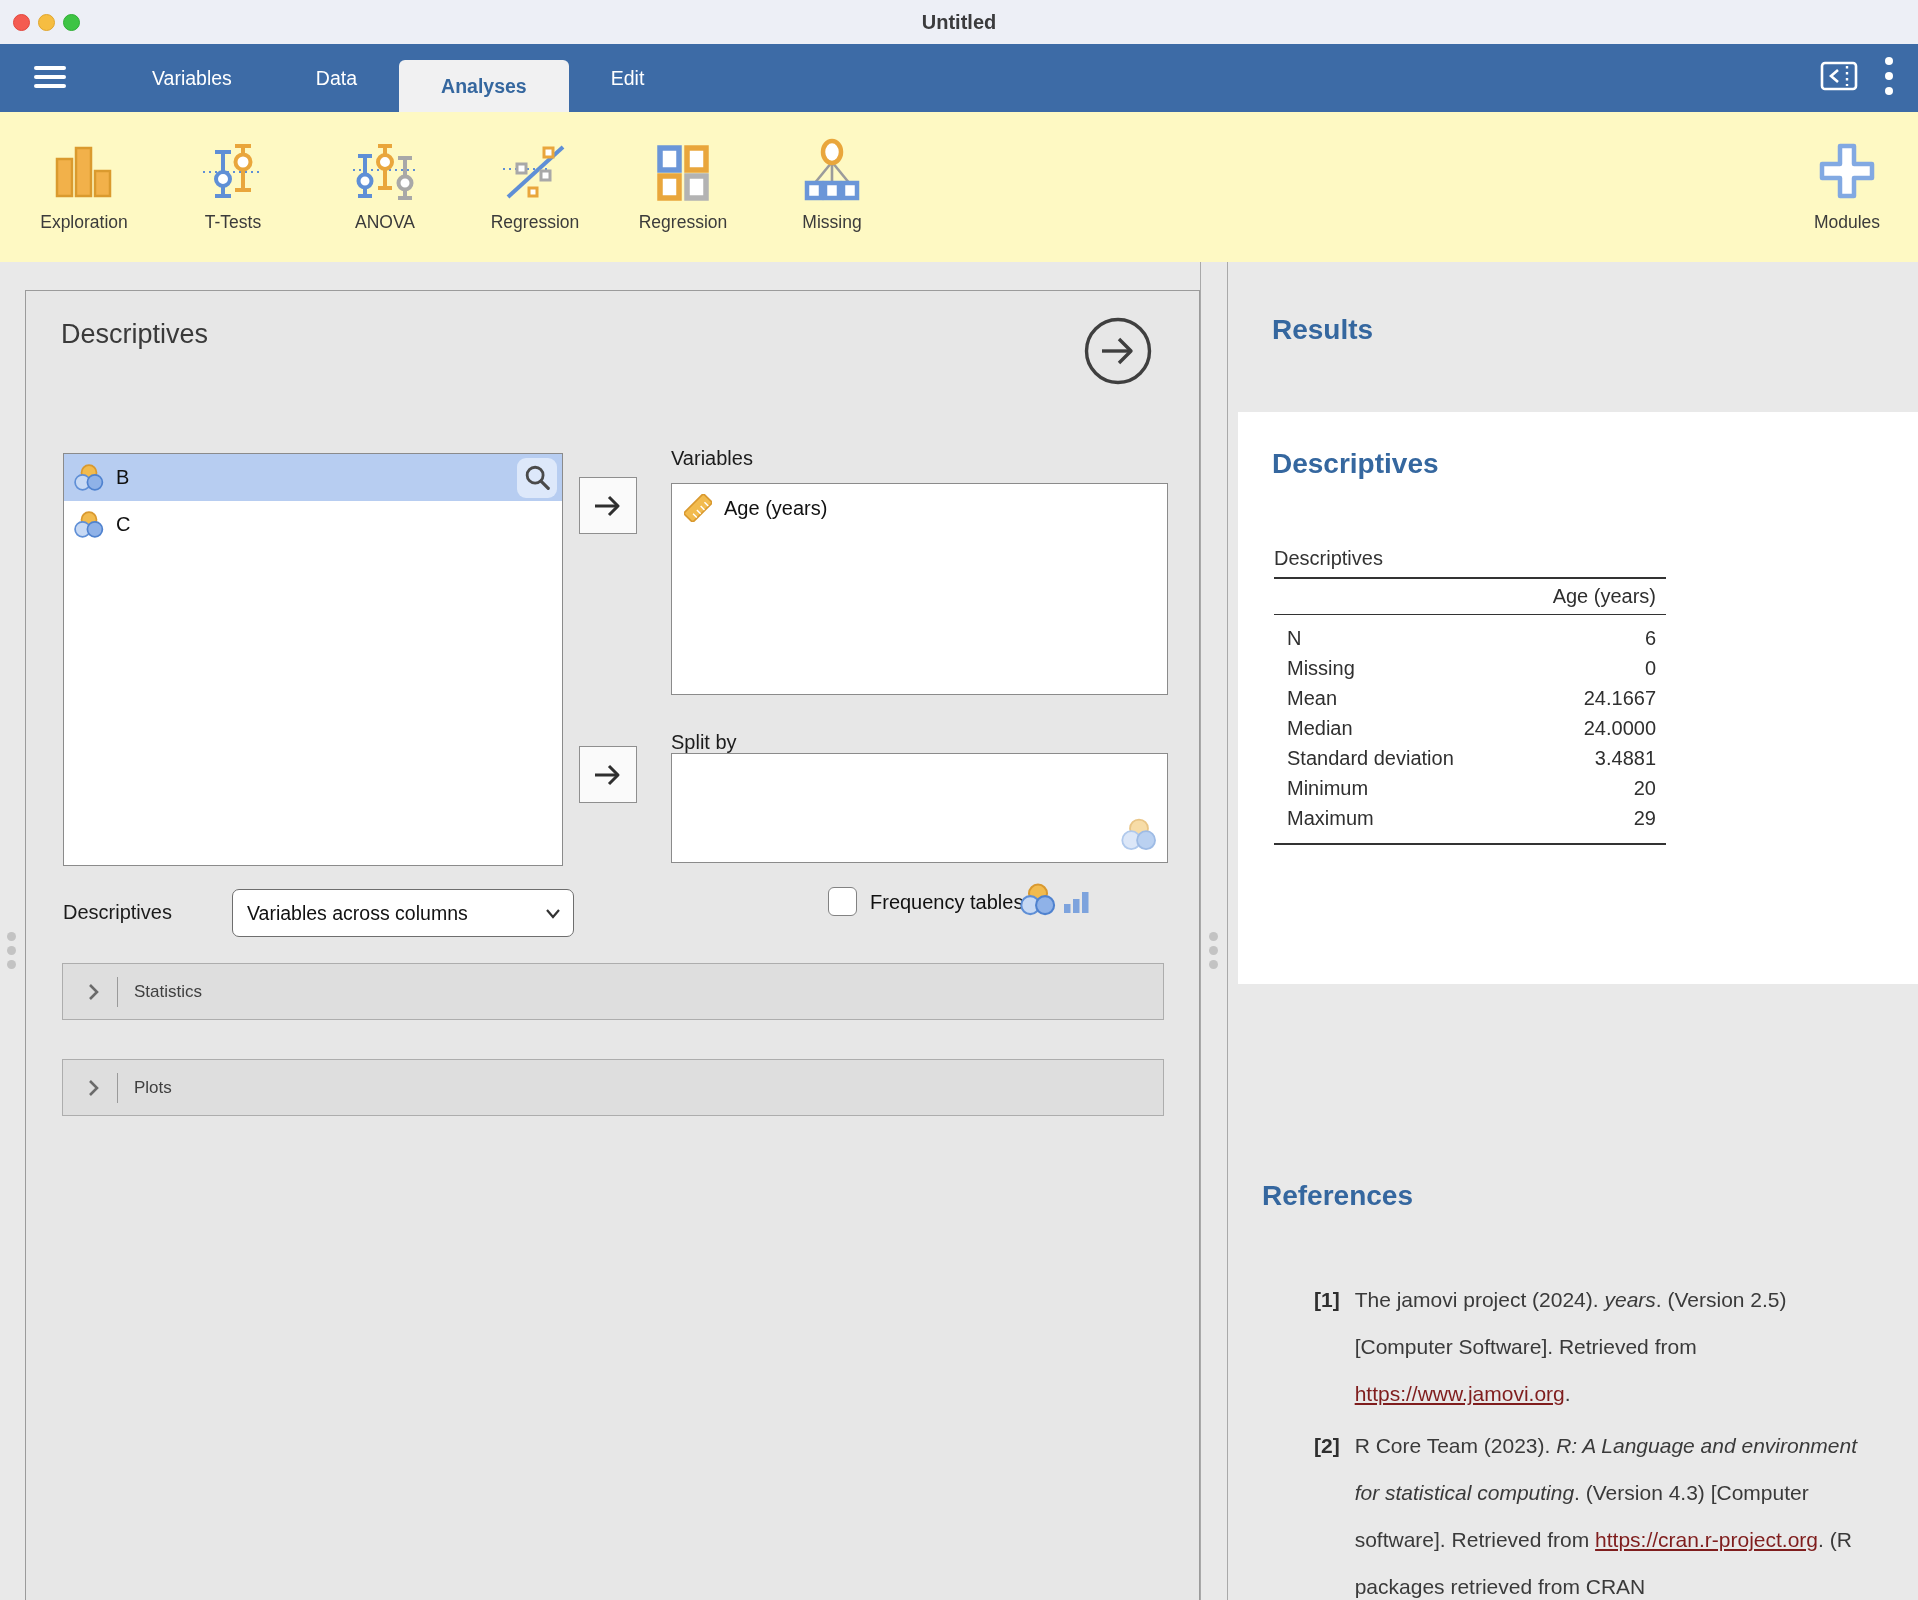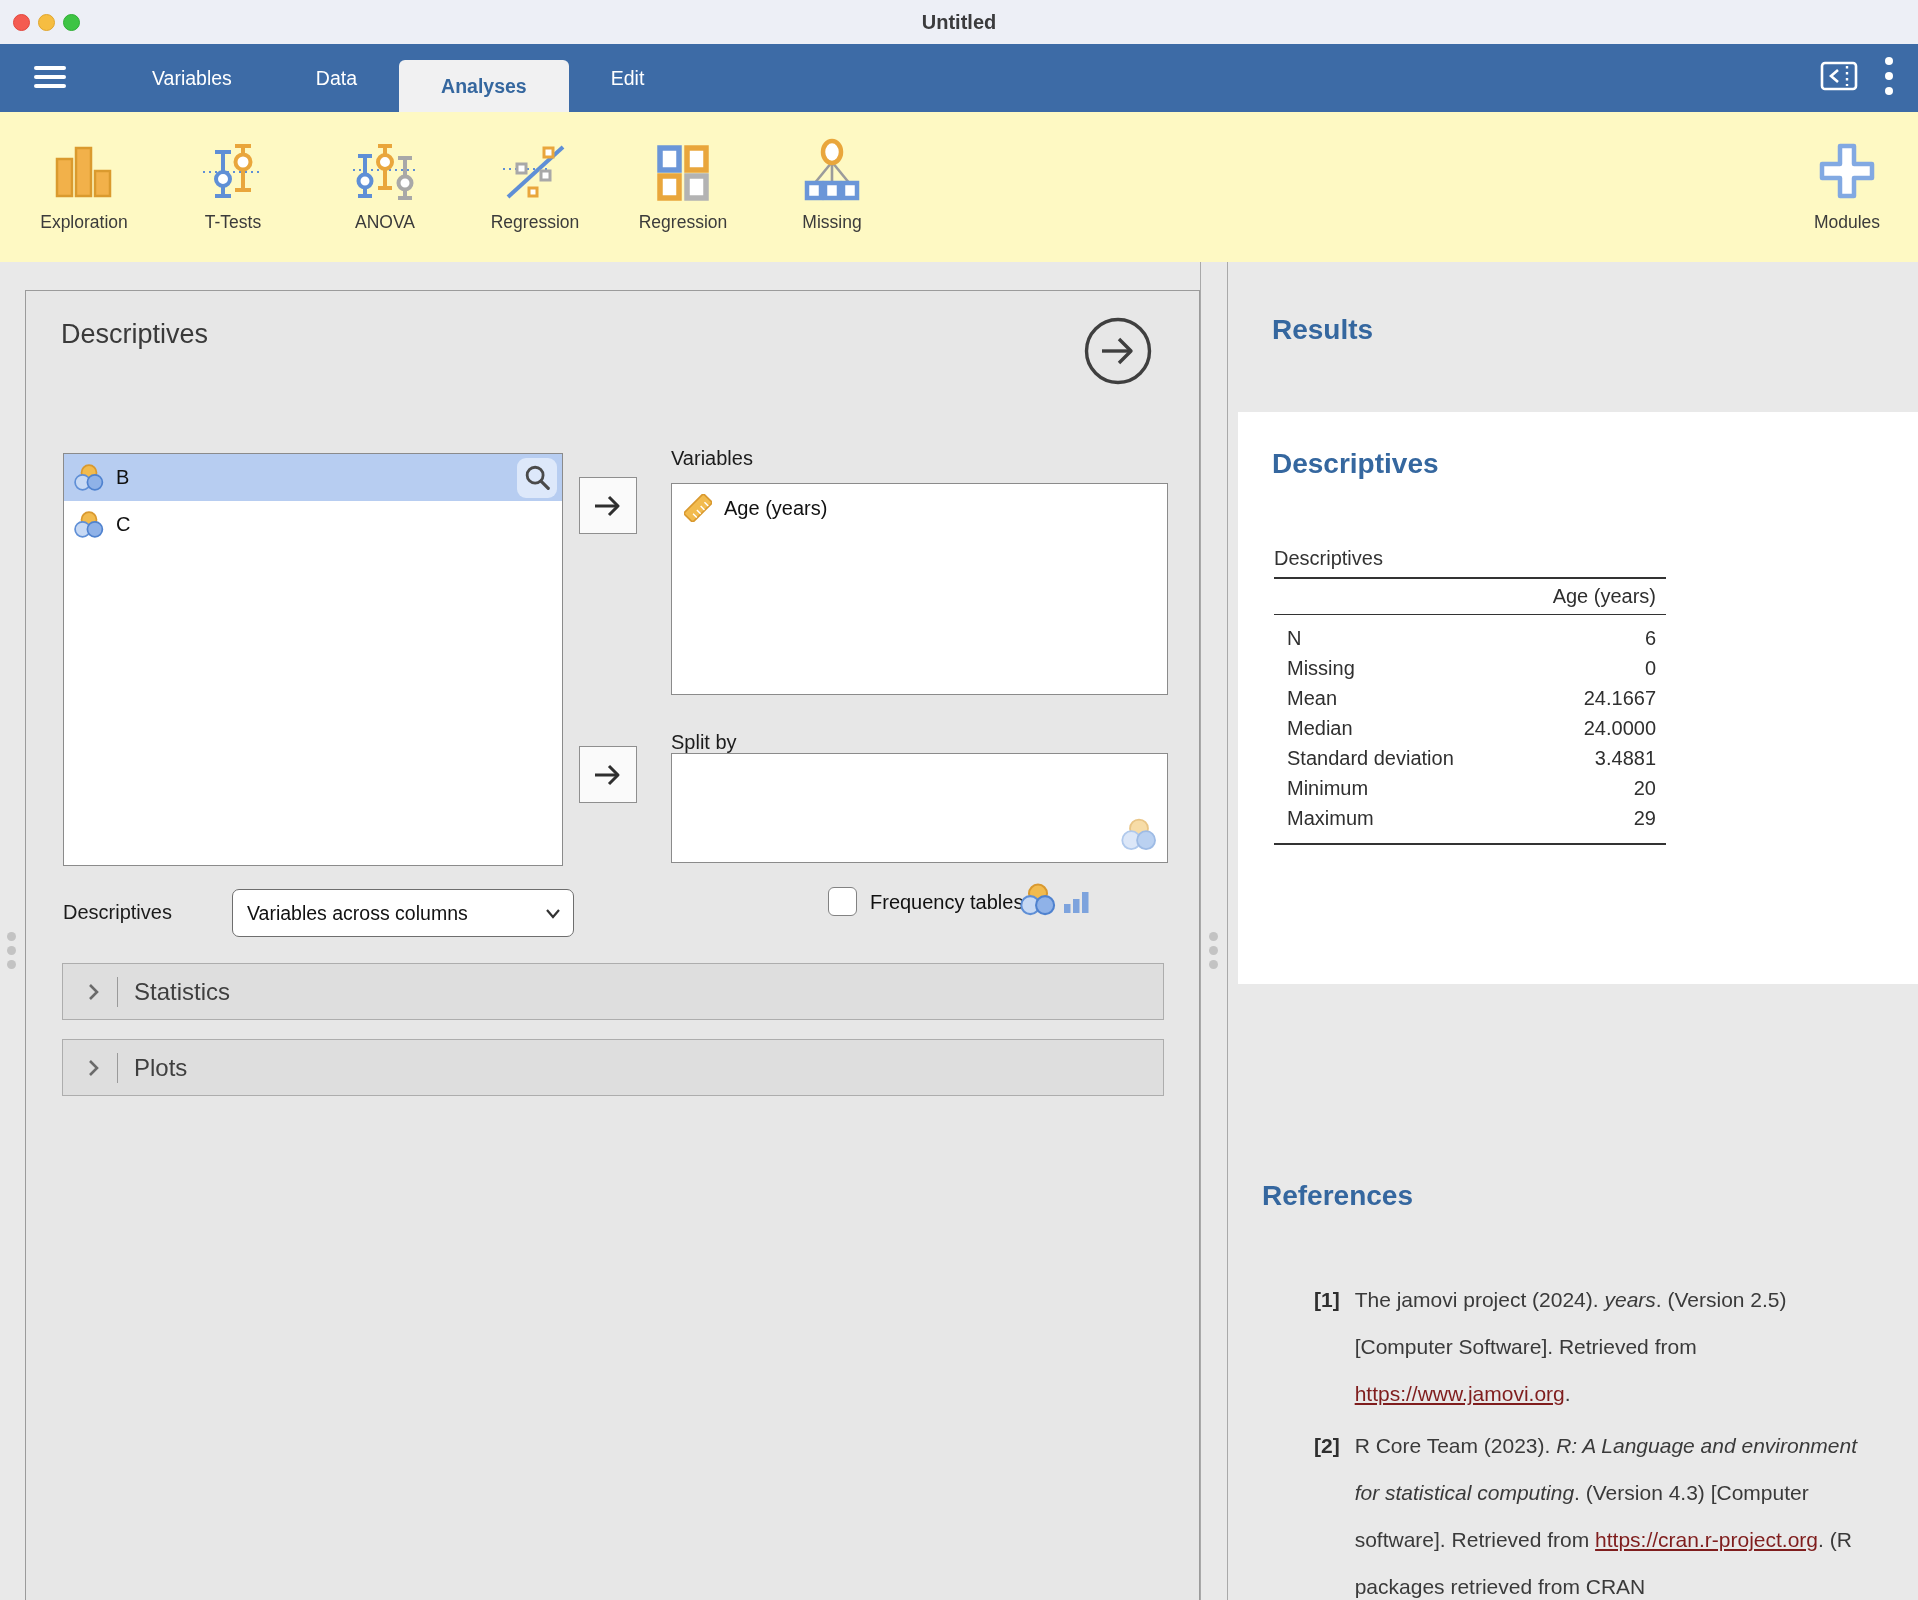--- a/index.html
+++ b/index.html
@@ -56,21 +56,21 @@
     border:1.5px solid #6e6e6e;border-radius:7px;box-sizing:border-box;
     display:flex;align-items:center;justify-content:space-between;padding:0 12px 0 14px;
     font-size:19.5px;color:#111;cursor:pointer;}
   .checkbox{position:absolute;left:802px;top:596px;width:29px;height:29px;background:#fff;
     border:1.6px solid #828282;border-radius:6px;box-sizing:border-box;cursor:pointer;}
   .freq-label{position:absolute;left:844px;top:600px;font-size:20px;color:#111;}
   .collapse-bar{position:absolute;left:36px;width:1102px;height:57px;background:#dedede;
     border:1px solid #adadad;box-sizing:border-box;display:flex;align-items:center;cursor:pointer;}
   .collapse-bar .chev{margin-left:24px;}
   .collapse-bar .sep{width:1px;height:30px;background:#9a9a9a;margin:0 16px 0 18px;}
-  .collapse-bar .lbl{font-size:24px;color:#3f3f3f;}
+  .collapse-bar .lbl{font-size:17px;color:#3f3f3f;}
   
   .results{position:absolute;left:1228px;top:0;width:690px;height:1338px;}
   .res-heading{position:absolute;font-size:28px;font-weight:bold;color:#35679f;}
   .res-card{position:absolute;left:10px;top:150px;width:680px;height:572px;background:#fff;}
   .jmv-table{position:absolute;left:36px;top:135px;width:392px;color:#2f2f2f;}
   .jmv-table .t-title{font-size:20px;margin-bottom:7px;color:#333;}
   .jmv-table .t-head{border-top:2px solid #333;border-bottom:1.5px solid #333;
     text-align:right;padding:6px 10px 6px 0;font-size:20px;}
   .jmv-row{display:flex;justify-content:space-between;font-size:20px;height:30px;align-items:center;}
   .jmv-row .rl{padding-left:13px;}
@@ -333,21 +333,21 @@
       </svg>
     </span>
 
     <div class="collapse-bar" style="top:672px;">
       <svg class="chev" width="12" height="20" viewBox="0 0 12 20">
         <polyline points="3,3 10,10 3,17" fill="none" stroke="#6a6a6a" stroke-width="2.6"></polyline>
       </svg>
       <div class="sep"></div>
       <div class="lbl">Statistics</div>
     </div>
-    <div class="collapse-bar" style="top:748px;">
+    <div class="collapse-bar" style="top:768px;">
       <svg class="chev" width="12" height="20" viewBox="0 0 12 20">
         <polyline points="3,3 10,10 3,17" fill="none" stroke="#6a6a6a" stroke-width="2.6"></polyline>
       </svg>
       <div class="sep"></div>
       <div class="lbl">Plots</div>
     </div>
   </div>
 
   <div class="vline" style="left:1200px;"></div>
   <div class="vline" style="left:1227px;"></div>

